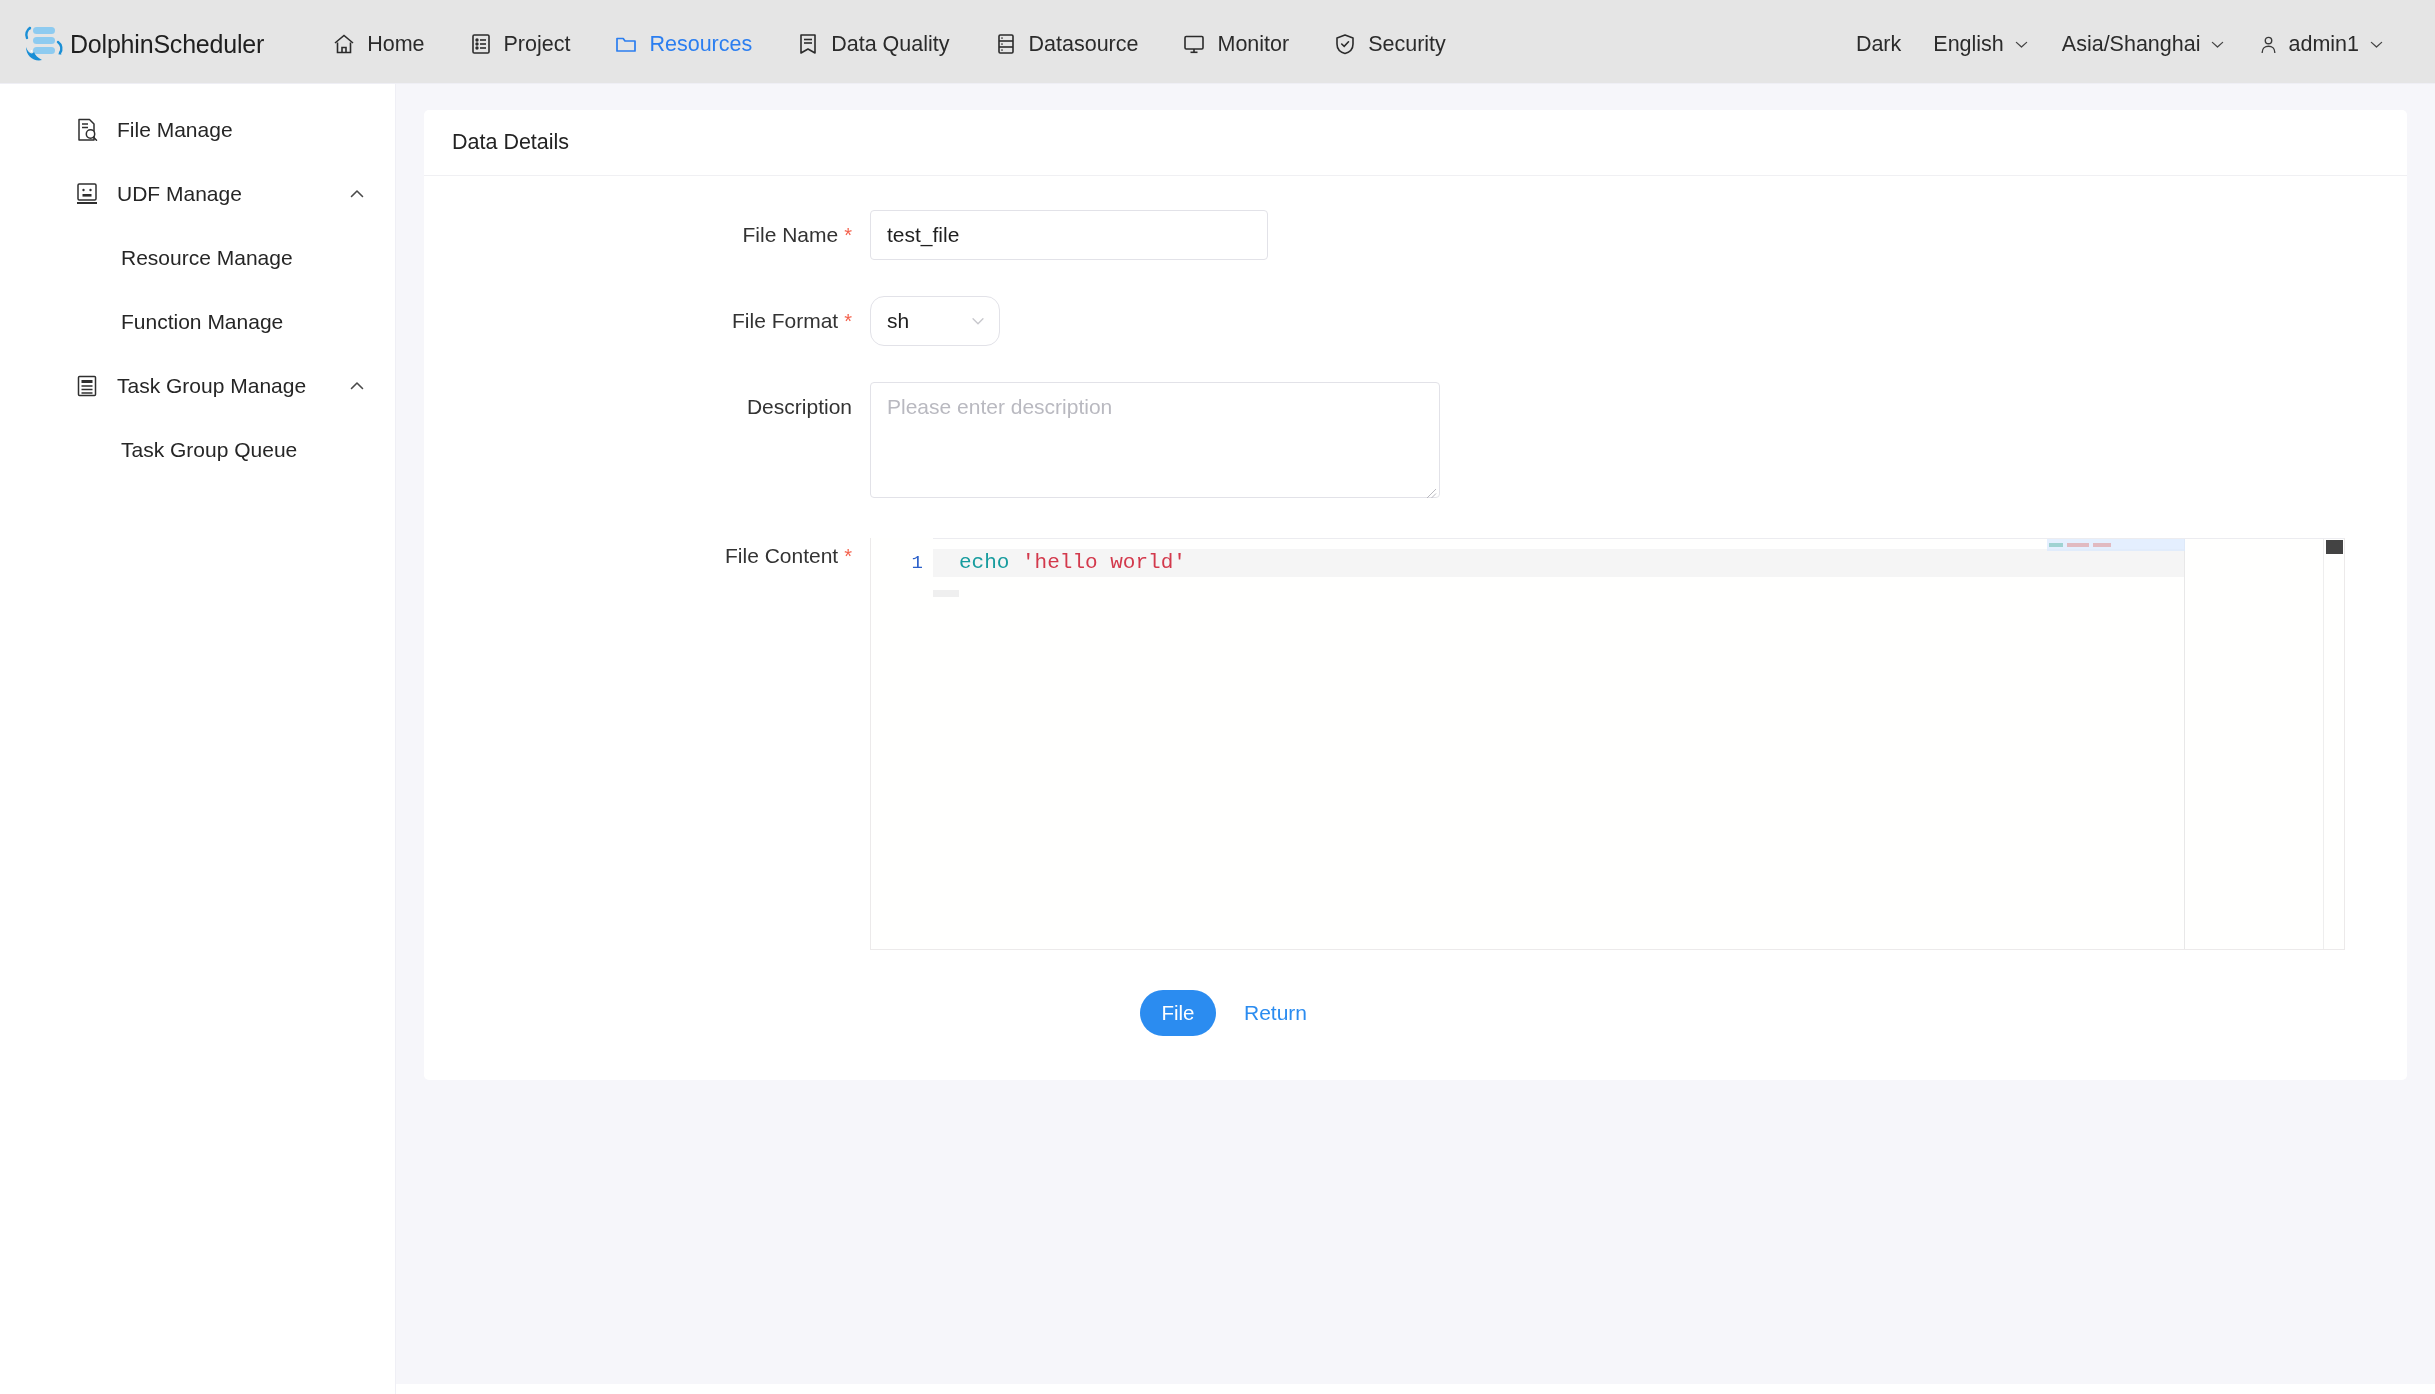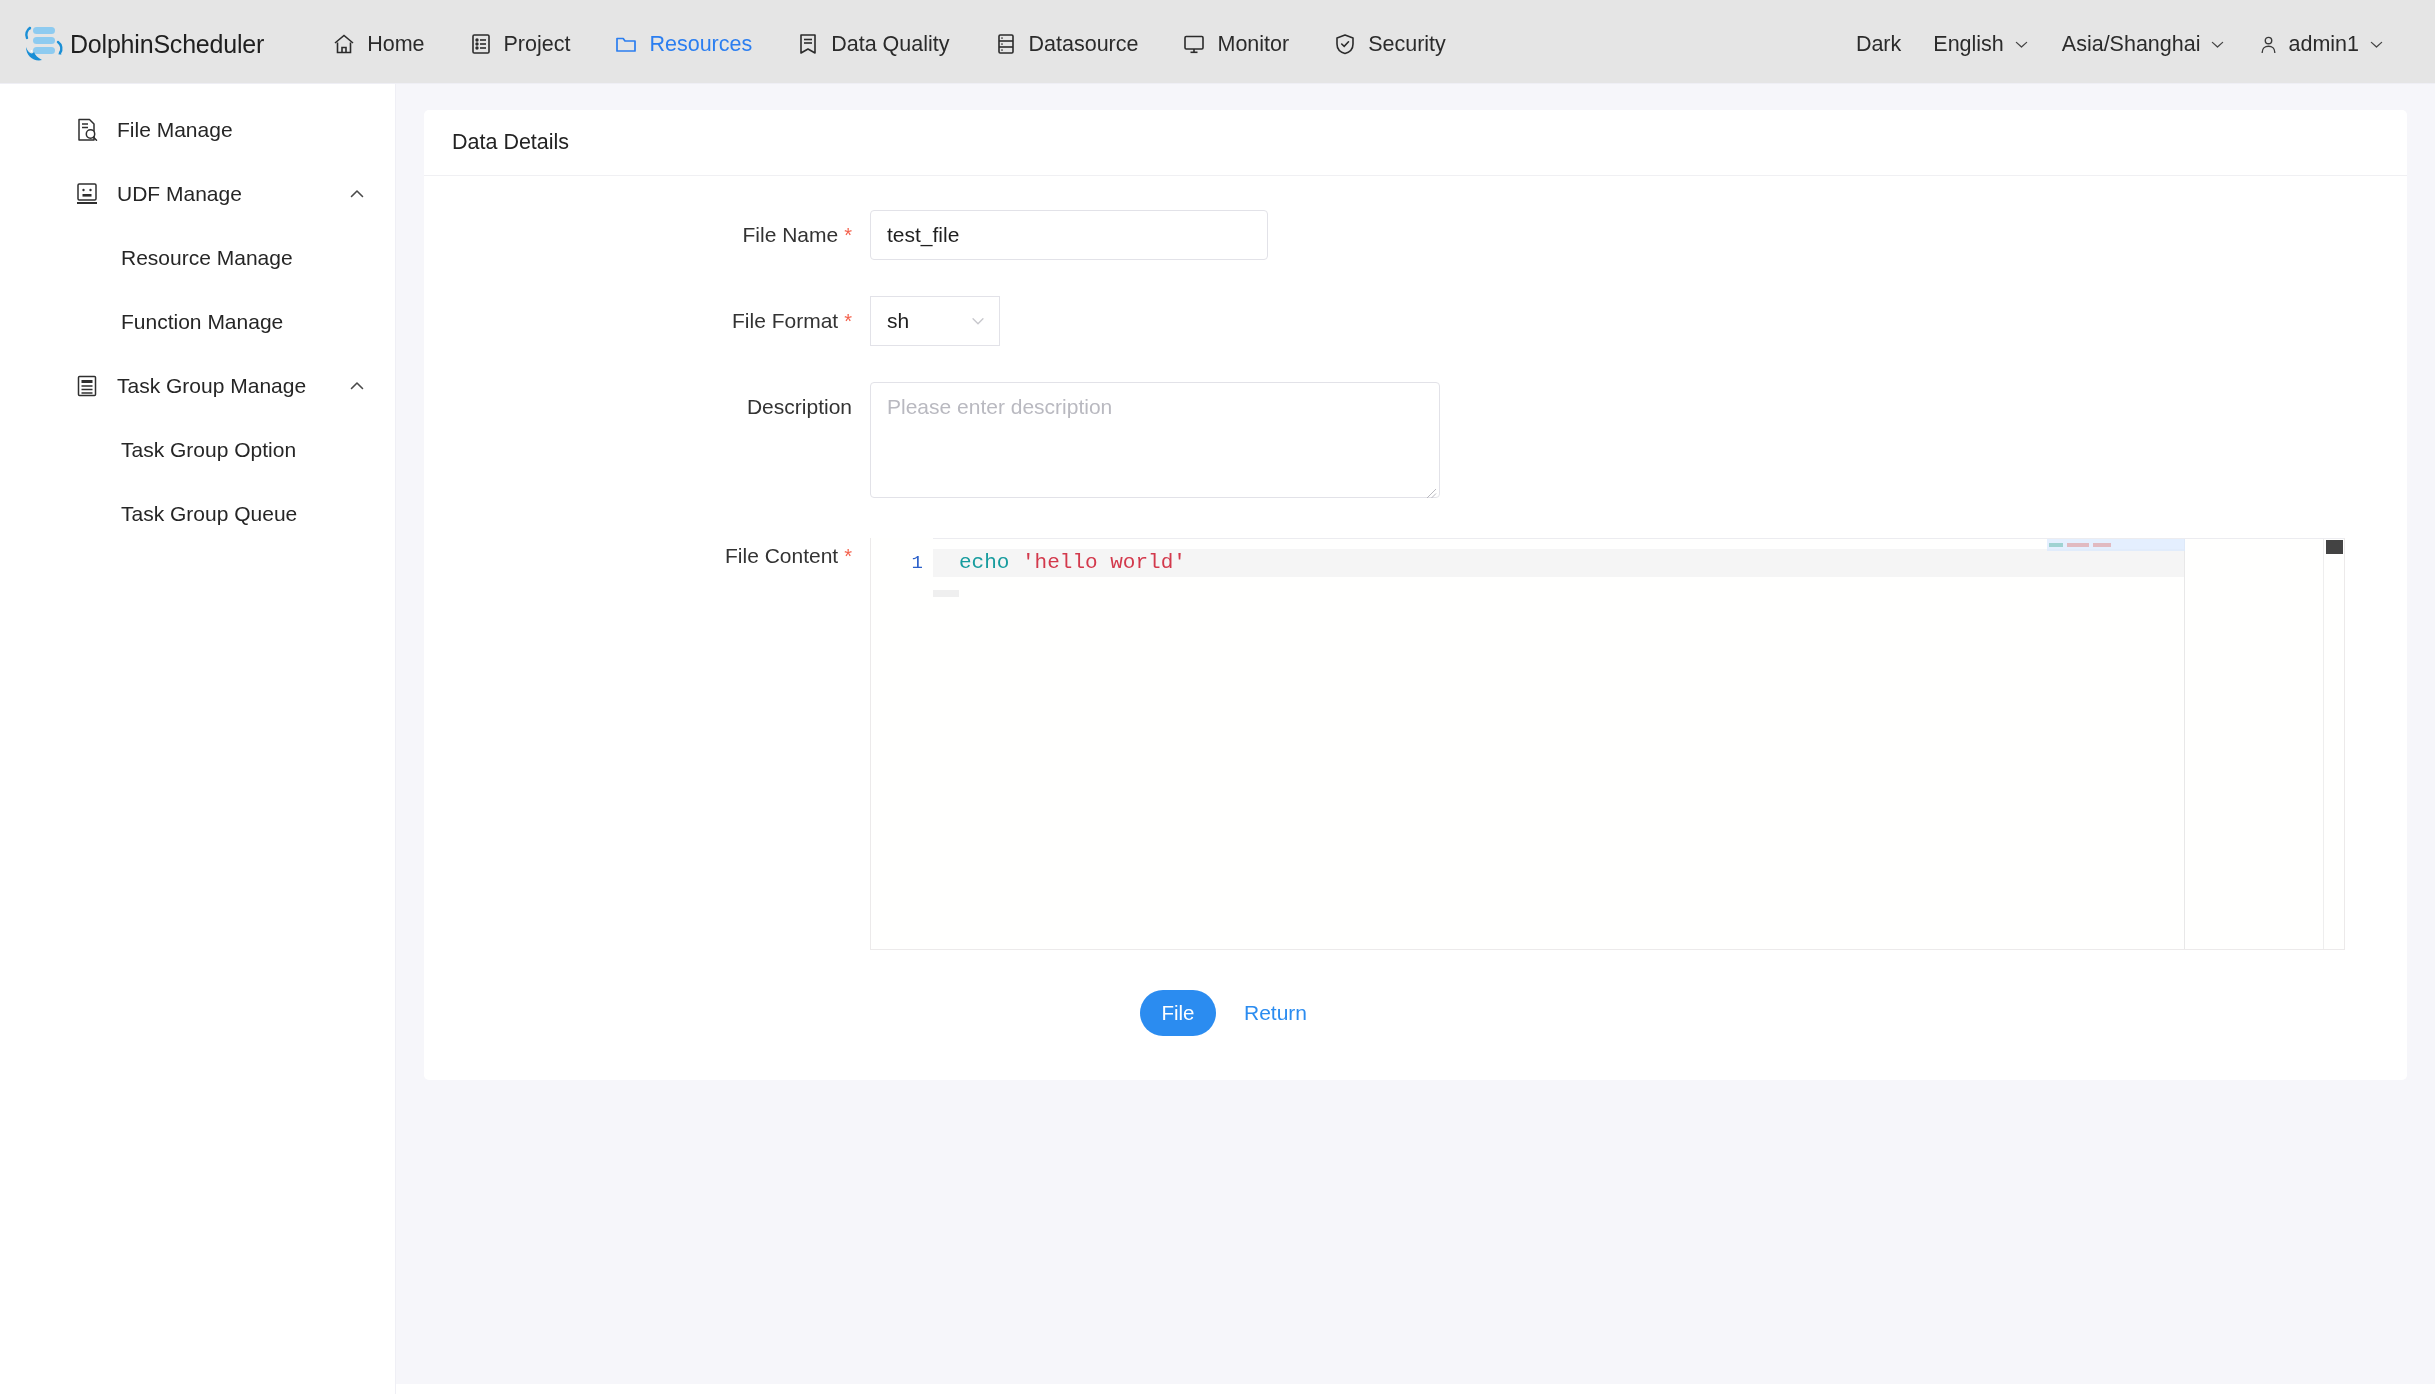--- a/index.html
+++ b/index.html
@@ -156,21 +156,21 @@
     font-size: 21px;
     color: #1f1f1f;
     font-family: "Liberation Sans", sans-serif;
     outline: none;
     background: #fff;
   }
   .select-box {
     width: 130px;
     height: 50px;
     border: 1px solid #e2e2e8;
-    border-radius: 0;
+    border-radius: 14px;
     display: flex;
     align-items: center;
     padding: 0 12px 0 16px;
     font-size: 21px;
     color: #1f1f1f;
     background: #fff;
     cursor: pointer;
   }
   .select-box .sel-val { flex: 1 1 auto; }
   .select-box .chev { width: 18px; height: 18px; opacity: .55; }
@@ -477,23 +477,20 @@
         <line x1="7.5" y1="13" x2="18.5" y2="13"></line>
         <line x1="7.5" y1="16.5" x2="18.5" y2="16.5"></line>
         <line x1="7.5" y1="20" x2="18.5" y2="20"></line>
       </svg>
       <span>Task Group Manage</span>
       <svg class="caret" viewBox="0 0 20 20" fill="none" stroke="#4a4a4a" stroke-width="1.6">
         <path d="M4.5 12.5 L10 7 L15.5 12.5" stroke-linecap="round" stroke-linejoin="round"></path>
       </svg>
     </div>
 
-    <div class="side-row child">
-      <span>Task Group Option</span>
-    </div>
 
     <div class="side-row child">
       <span>Task Group Queue</span>
     </div>
 
     <div class="side-scrollbar"></div>
   </div>
 
   <div class="main">
     <div class="card">

